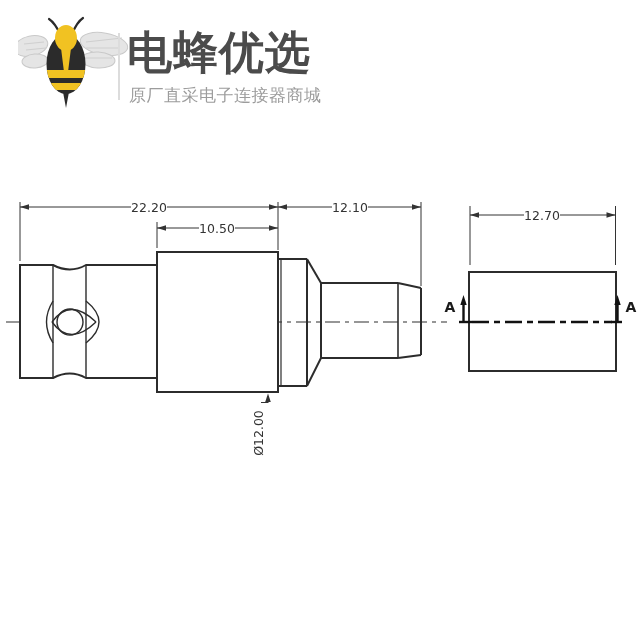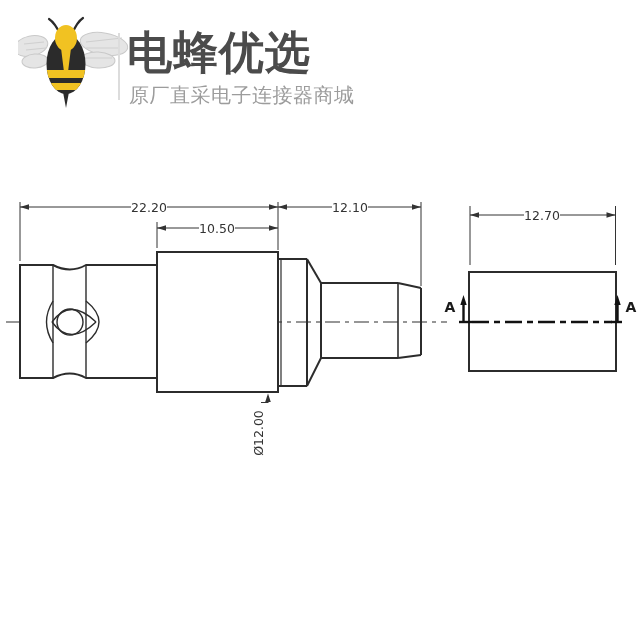--- a/index.html
+++ b/index.html
@@ -16,21 +16,21 @@
     position:absolute;left:118px;top:33px;width:2px;height:67px;
     background:#dcdcdc;
   }
   .brand-title{
     position:absolute;left:127px;top:28px;
     font-size:45px;line-height:50px;font-weight:600;
     color:#4b4b4b;letter-spacing:1px;white-space:nowrap;
   }
   .brand-subtitle{
     position:absolute;left:129px;top:85px;
-    font-size:20px;line-height:20px;
+    font-size:17px;line-height:20px;
     color:#9c9c9c;letter-spacing:0.5px;white-space:nowrap;
   }
   .drawing-svg{position:absolute;left:0;top:0;width:639px;height:619px;}
   .dim-text{
     font-family:"DejaVu Sans","Liberation Sans",sans-serif;
     font-size:12.5px;fill:#333333;
   }
   .section-label{
     font-family:"DejaVu Sans","Liberation Sans",sans-serif;
     font-size:14px;font-weight:600;fill:#1a1a1a;

